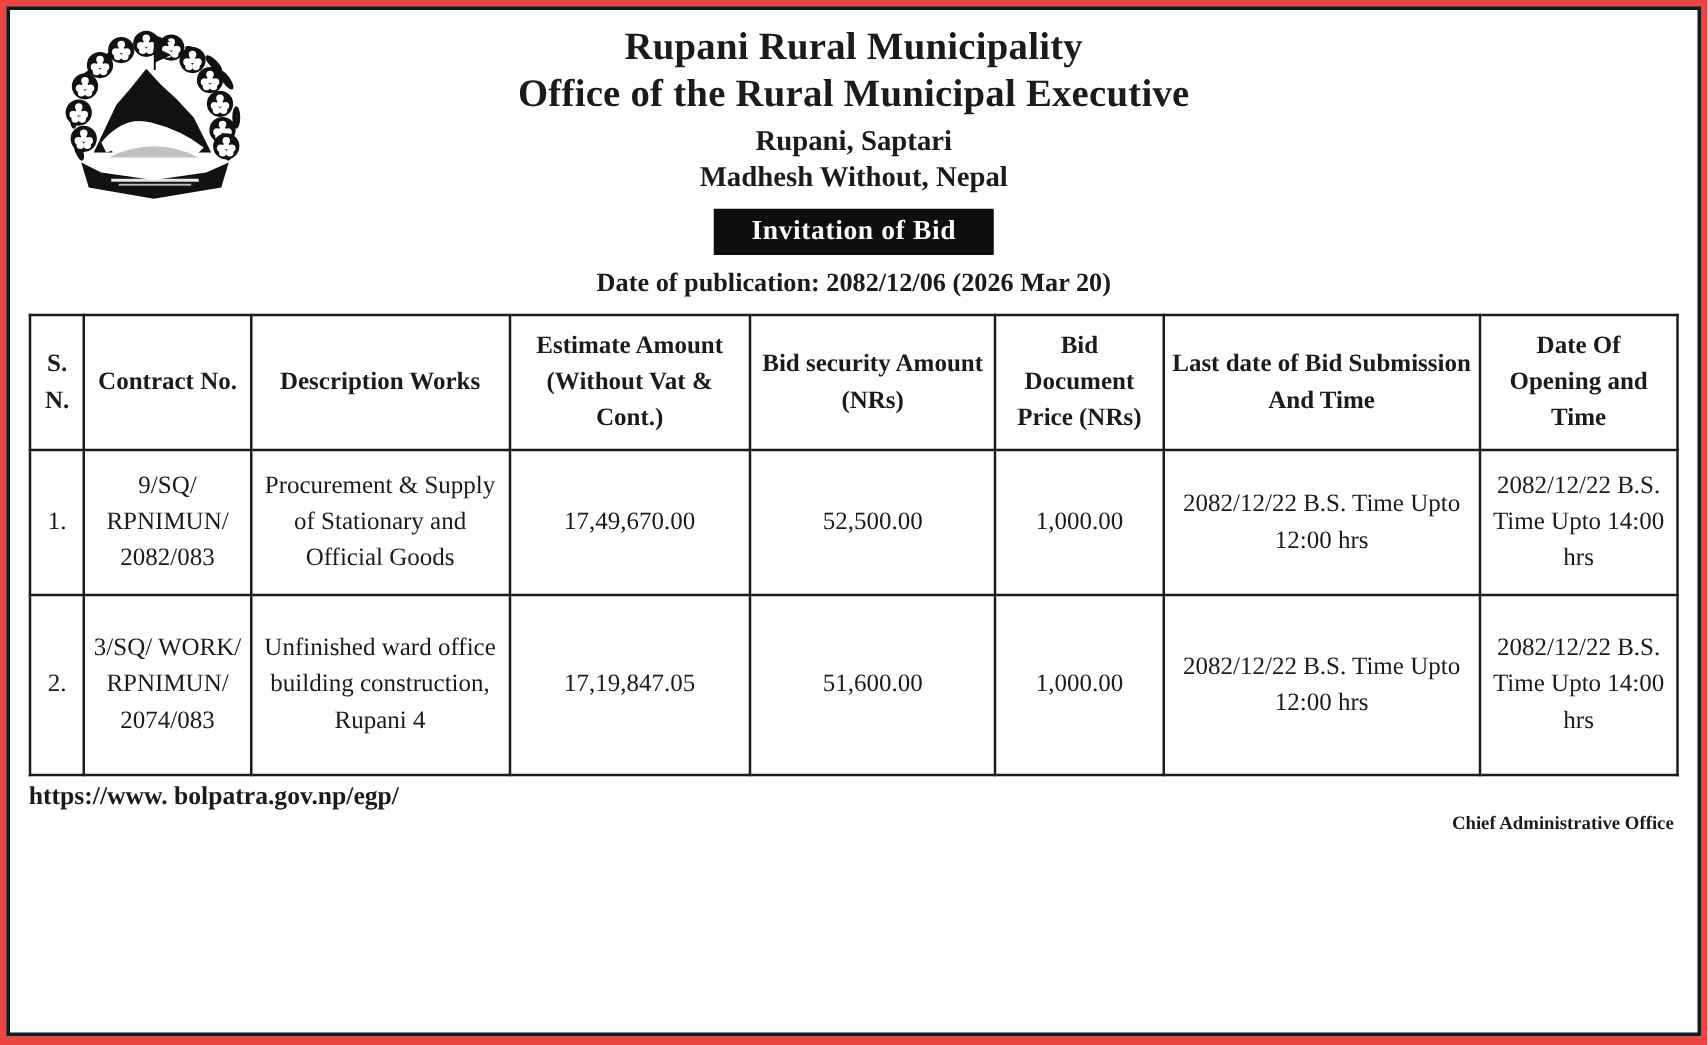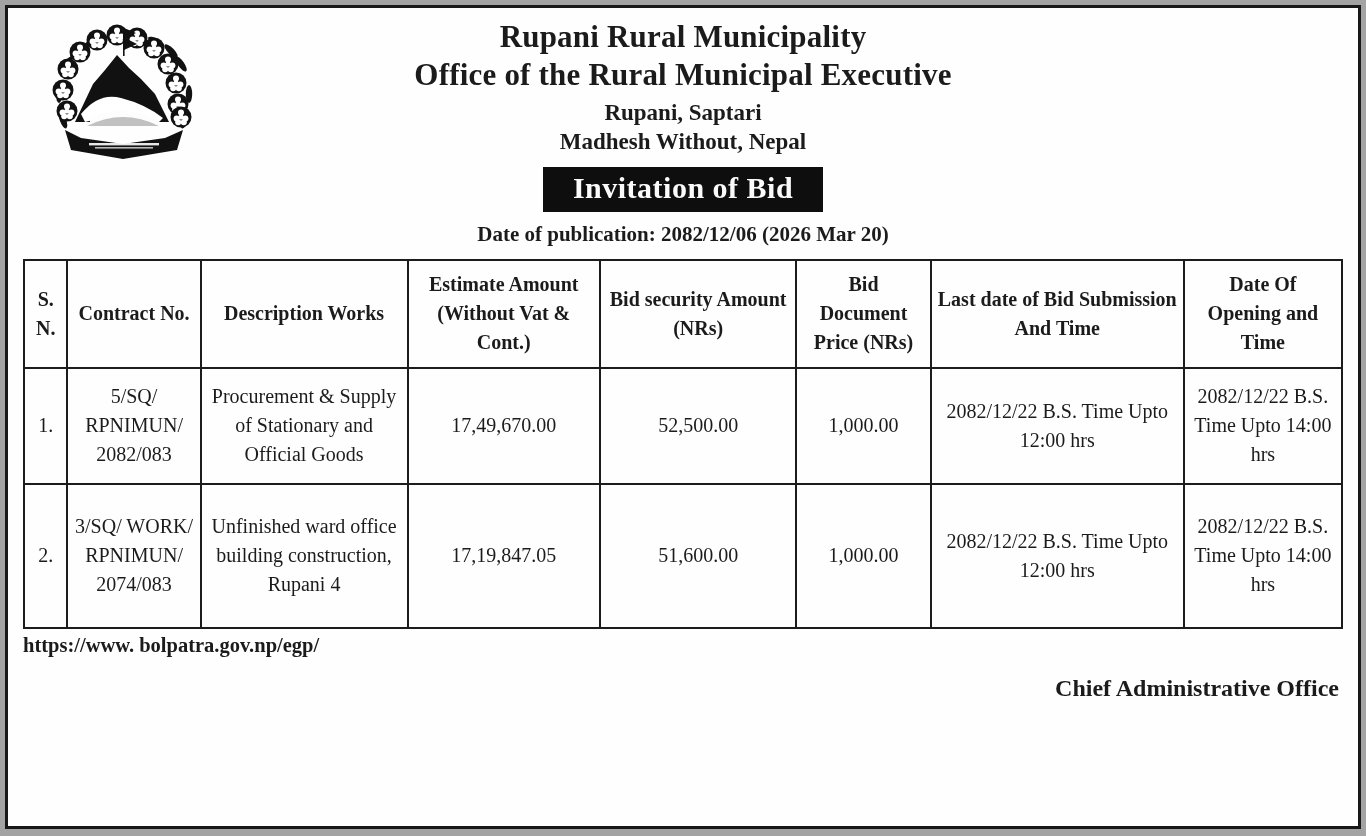--- a/index.html
+++ b/index.html
@@ -3,21 +3,21 @@
 <meta charset="utf-8">
 <style>
   * { margin: 0; padding: 0; box-sizing: border-box; }
   html, body { background: #e9e9e9; }
   body { font-family: "Liberation Serif", "DejaVu Serif", serif; color: #1b1b1b; }
 
   .page {
     position: relative;
     width: 1366px;
     height: 836px;
-    background: #a3a3a3;
+    background: #ef4444;
     padding: 5px 5px 7px 5px;
   }
   .frame {
     width: 100%;
     height: 100%;
     border: 3px solid #181818;
     background: #fefefe;
     padding: 10px 15px 0 15px;
     overflow: hidden;
   }
@@ -41,21 +41,21 @@
     font-size: 23px;
     font-weight: bold;
     line-height: 1.28;
   }
   .location-line { margin-top: 4px; }
   .banner-wrap { margin-top: 10px; }
   .banner {
     display: inline-block;
     background: #0e0e0e;
     color: #fafafa;
-    font-size: 30px;
+    font-size: 22px;
     font-weight: bold;
     padding: 4px 30px 7px 30px;
     letter-spacing: .5px;
   }
   .pub-date {
     margin-top: 10px;
     font-size: 21px;
     font-weight: bold;
   }
 
@@ -106,23 +106,22 @@
     text-align-last: justify;
     word-spacing: 4px;
   }
   .footer-url {
     font-size: 20.5px;
     font-weight: bold;
     line-height: 1.4;
     margin-top: 2px;
   }
   .signature {
-    margin-top: 16px;
     text-align: right;
-    font-size: 24px;
+    font-size: 15px;
     font-weight: bold;
     padding-right: 4px;
   }
 </style>
 </head>
 <body>
 
 <div class="page">
   <div class="frame">
 
@@ -215,21 +214,21 @@
           <th>Estimate Amount (Without Vat &amp; Cont.)</th>
           <th>Bid security Amount (NRs)</th>
           <th>Bid Document Price (NRs)</th>
           <th>Last date of Bid Submission And Time</th>
           <th>Date Of Opening and Time</th>
         </tr>
       </thead>
       <tbody>
         <tr class="row-1">
           <td>1.</td>
-          <td>5/SQ/ RPNIMUN/ 2082/083</td>
+          <td>9/SQ/ RPNIMUN/ 2082/083</td>
           <td>Procurement &amp; Supply of Stationary and Official Goods</td>
           <td>17,49,670.00</td>
           <td>52,500.00</td>
           <td>1,000.00</td>
           <td>2082/12/22 B.S. Time Upto 12:00  hrs</td>
           <td>2082/12/22 B.S. Time Upto 14:00  hrs</td>
         </tr>
         <tr class="row-2">
           <td>2.</td>
           <td>3/SQ/ WORK/ RPNIMUN/ 2074/083</td>

